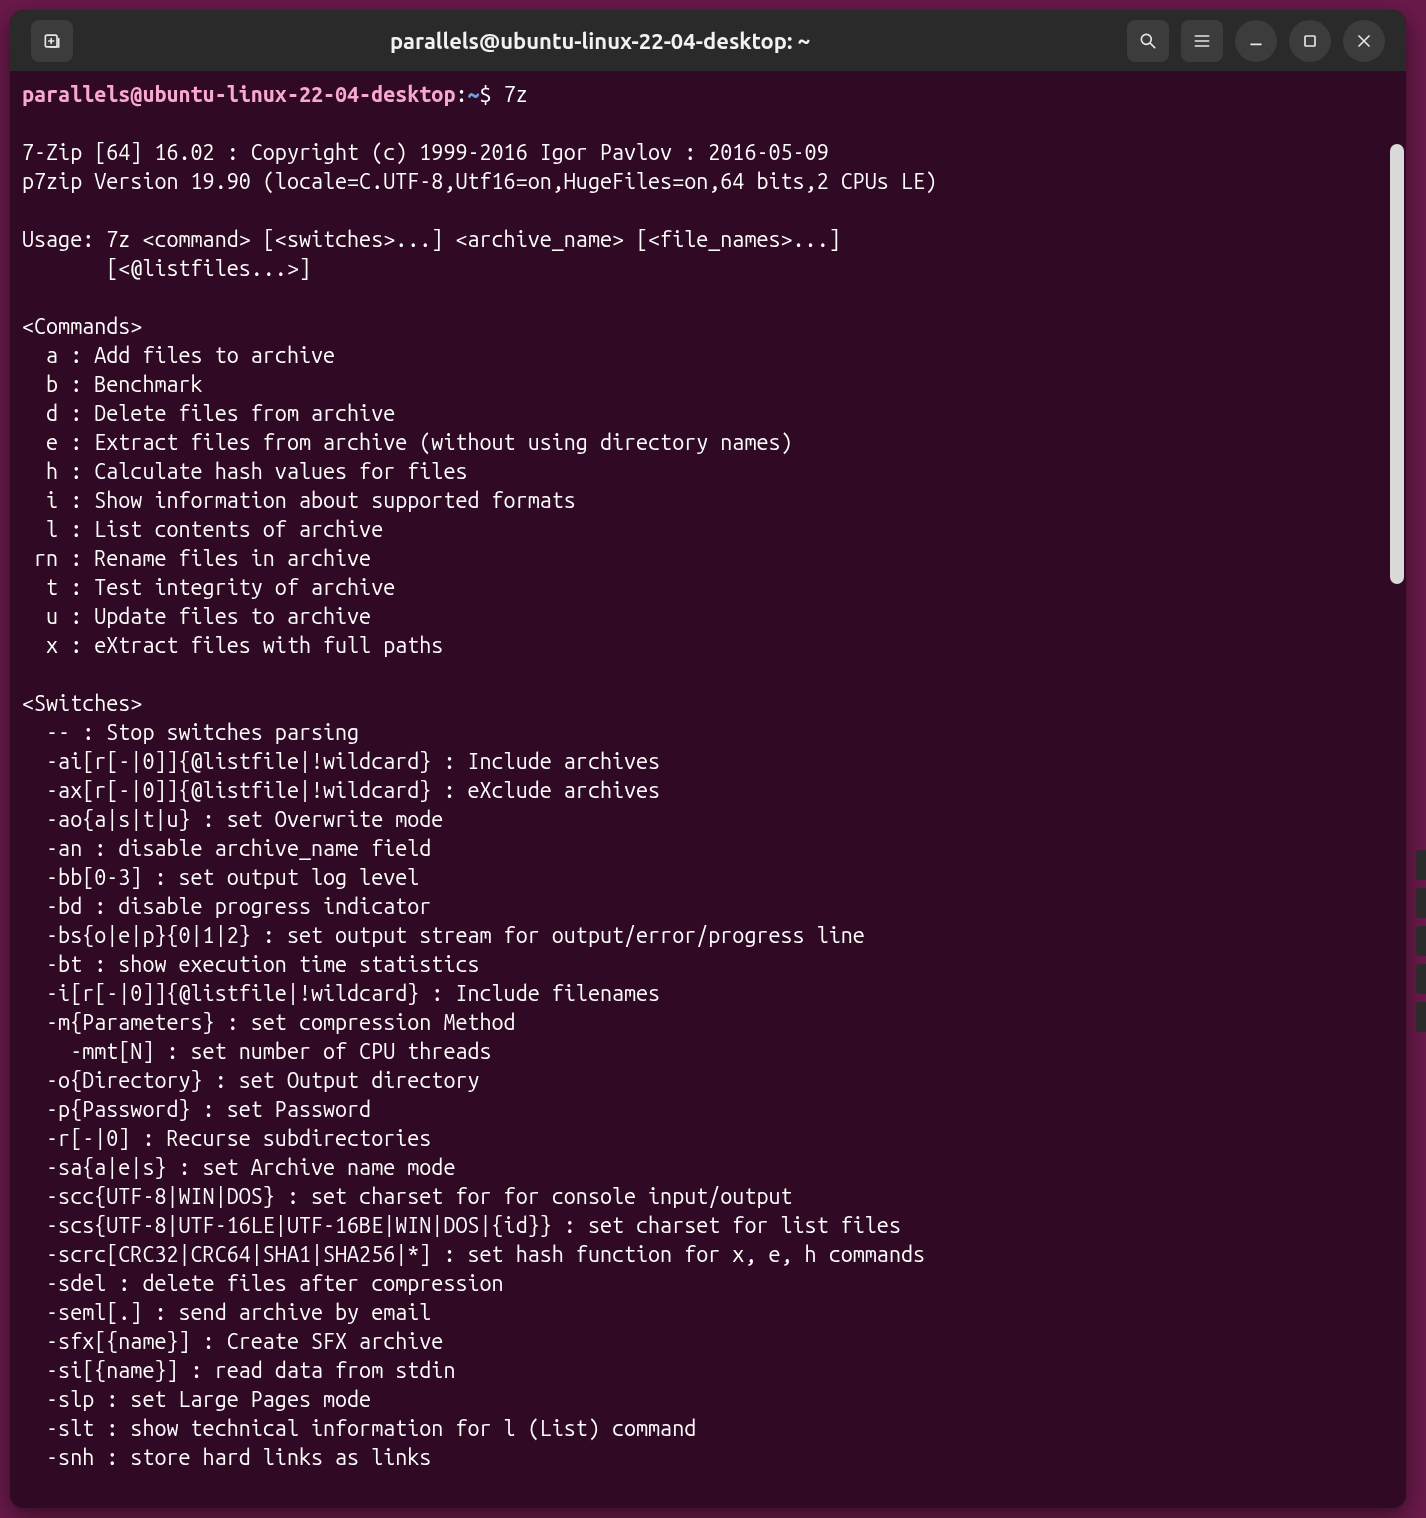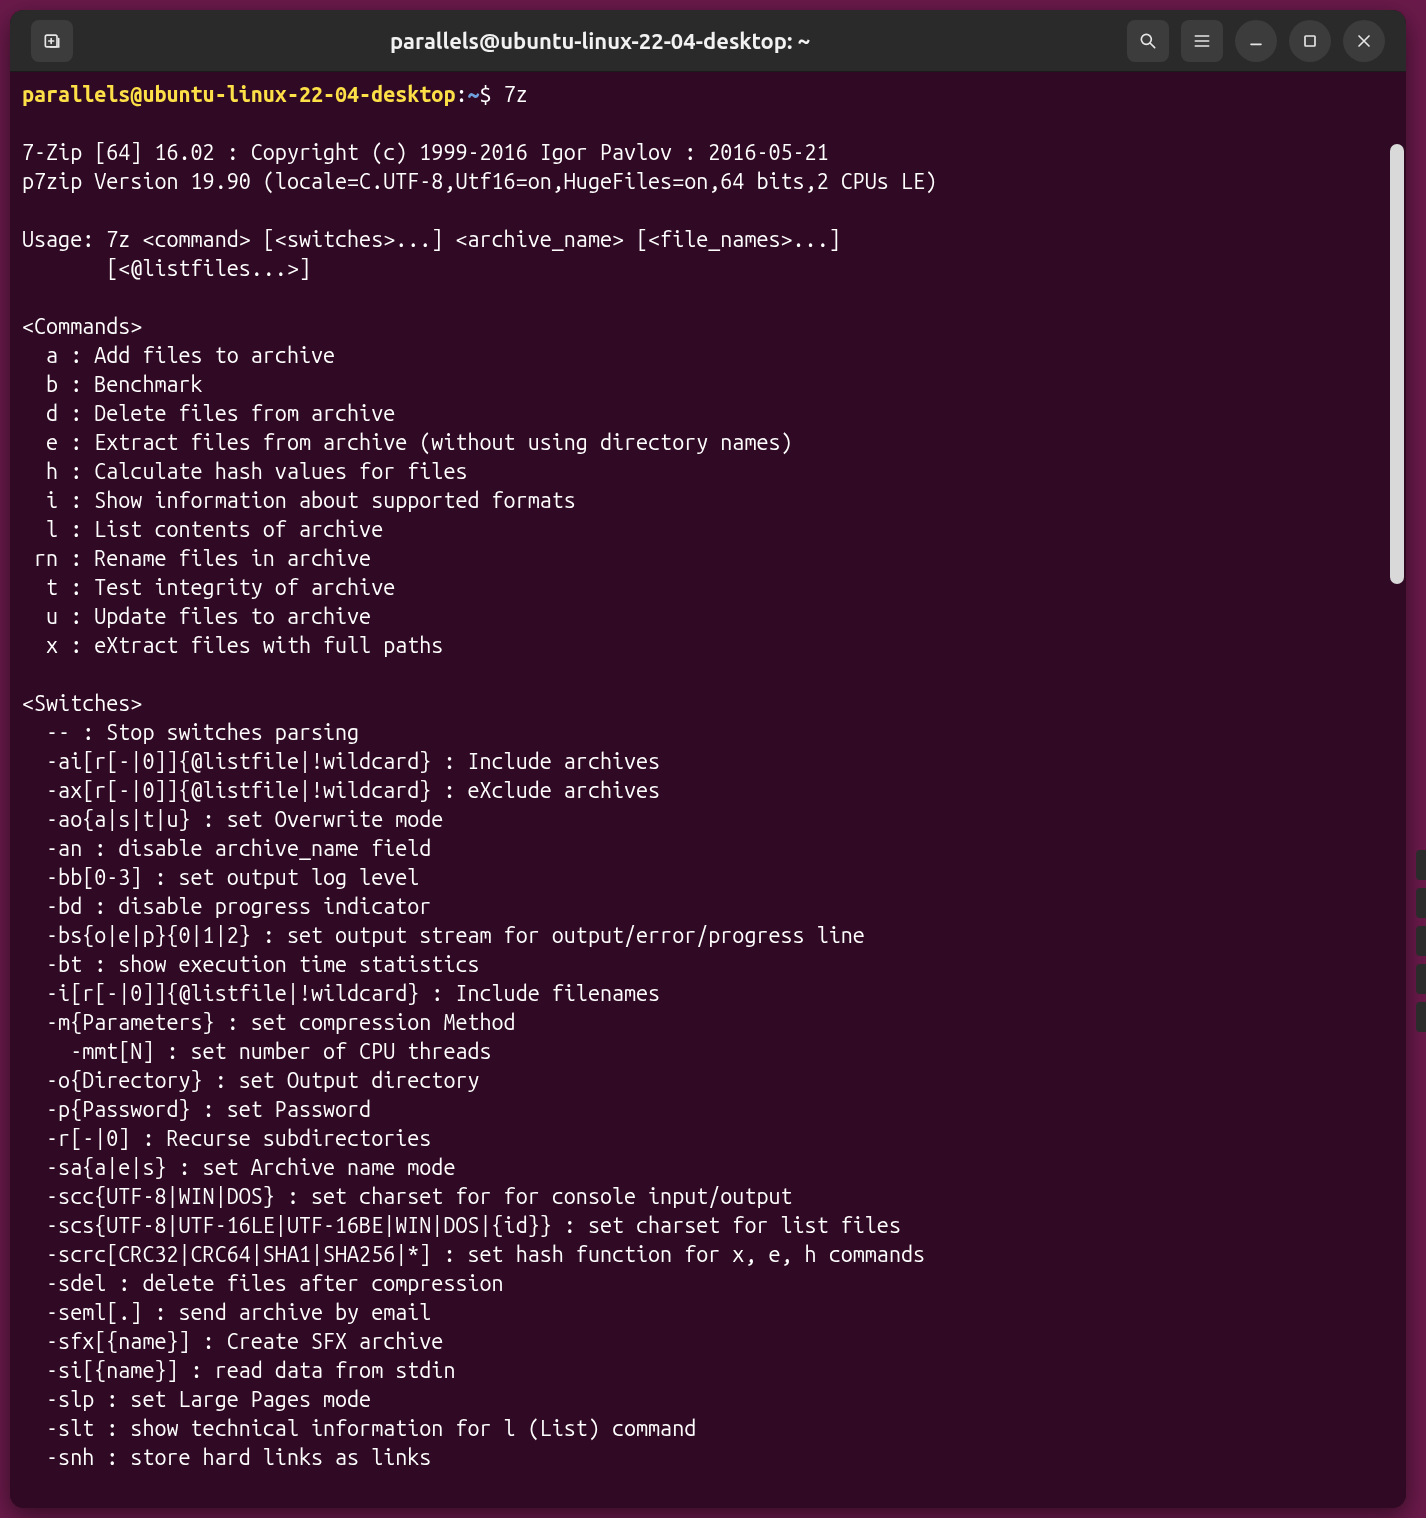--- a/index.html
+++ b/index.html
@@ -50,21 +50,21 @@
     background: #300a24;
     color: #ffffff;
     font-size: 21.5px;
     line-height: 29px;
     padding: 8px 12px;
     white-space: pre;
     overflow: hidden;
     position: relative;
     font-family: 'Ubuntu Mono','DejaVu Sans Mono',monospace;
   }
-  .prompt-user { color: #fde047; font-weight: bold; }
+  .prompt-user { color: #f9a8d4; font-weight: bold; }
   .prompt-path { color: #6f9fdc; font-weight: bold; }
   .prompt-sep  { color: #ffffff; }
   .scrollbar {
     position: absolute;
     right: 2px;
     top: 72px;
     width: 14px;
     height: 440px;
     background: #d9d9d9;
     border-radius: 7px;
@@ -127,21 +127,21 @@
       <div class="tb-btn round">
         <svg viewBox="0 0 24 24">
             <path d="M6 6 L18 18 M18 6 L6 18" stroke-linecap="round"></path>
           </svg>
       </div>
     </div>
   </div>
 
   <div class="terminal"><span class="prompt-user">parallels@ubuntu-linux-22-04-desktop</span><span class="prompt-sep">:</span><span class="prompt-path">~</span><span class="prompt-sep">$</span> <span>7z</span>
 
-<span>7-Zip [64] 16.02 : Copyright (c) 1999-2016 Igor Pavlov : 2016-05-21</span>
+<span>7-Zip [64] 16.02 : Copyright (c) 1999-2016 Igor Pavlov : 2016-05-09</span>
 <span>p7zip Version 19.90 (locale=C.UTF-8,Utf16=on,HugeFiles=on,64 bits,2 CPUs LE)</span>
 
 <span>Usage: 7z &lt;command&gt; [&lt;switches&gt;...] &lt;archive_name&gt; [&lt;file_names&gt;...]</span>
 <span>       [&lt;@listfiles...&gt;]</span>
 
 <span>&lt;Commands&gt;</span>
 <span id="commands-block">  a : Add files to archive
   b : Benchmark
   d : Delete files from archive
   e : Extract files from archive (without using directory names)

